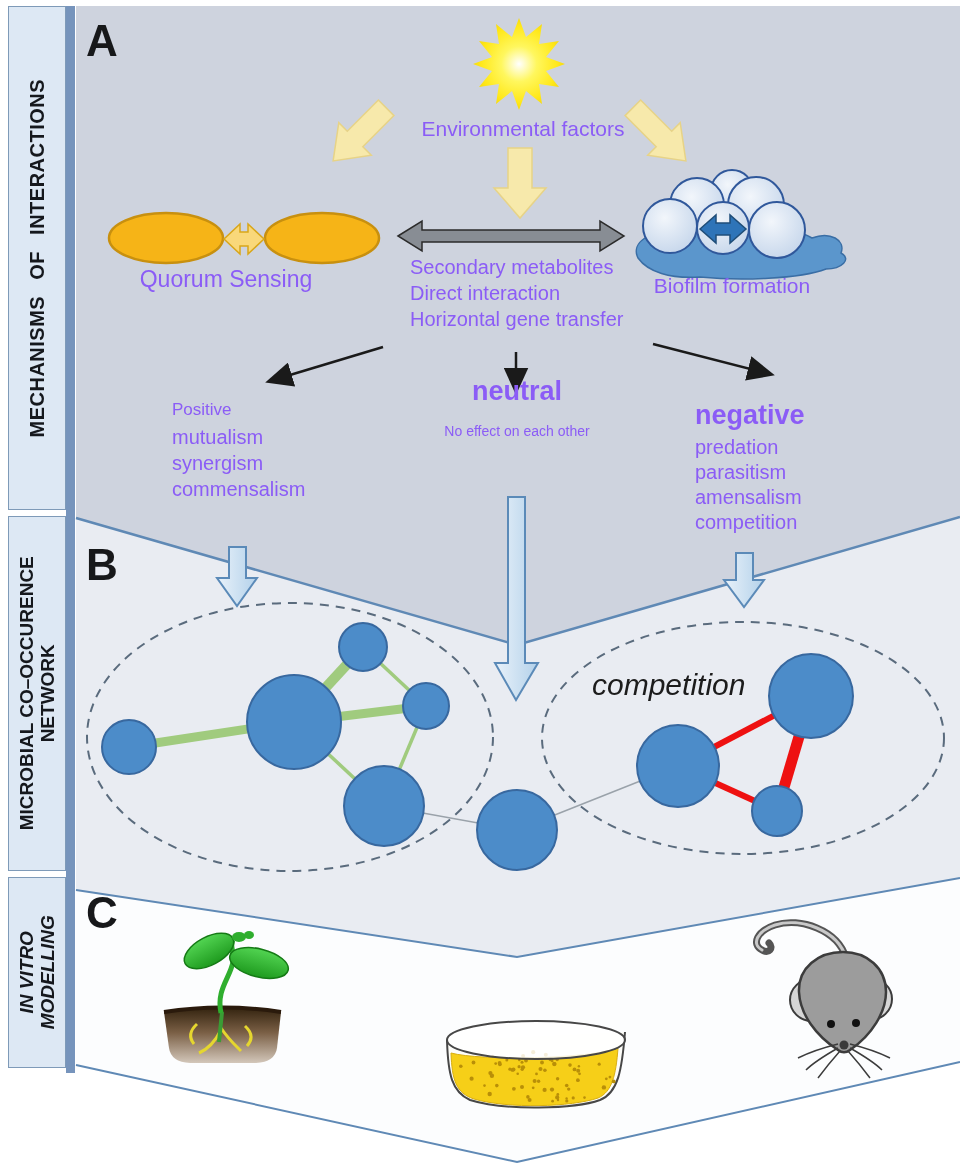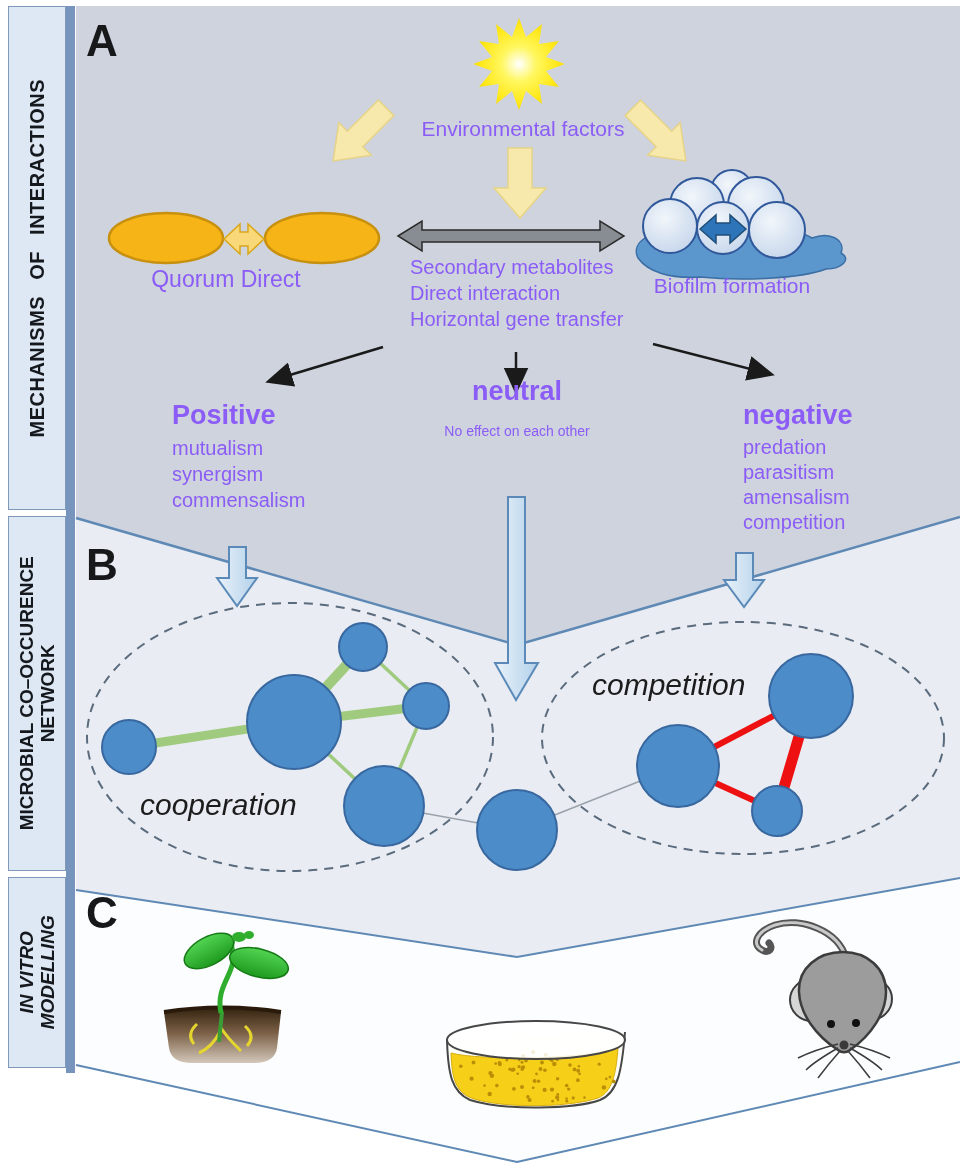--- a/index.html
+++ b/index.html
@@ -293,51 +293,50 @@
       <div class="vline">MODELLING</div>
     </div>
   </div>
 
   <div class="ov panel-letter" style="left:86px;top:16px;">A</div>
   <div class="ov panel-letter" style="left:86px;top:540px;">B</div>
   <div class="ov panel-letter" style="left:86px;top:888px;">C</div>
 
   <div class="ov center" style="left:413px;top:117px;width:220px;font-size:21px;">Environmental factors</div>
 
-  <div class="ov center" style="left:126px;top:266px;width:200px;font-size:23px;">Quorum Direct</div>
+  <div class="ov center" style="left:126px;top:266px;width:200px;font-size:23px;">Quorum Sensing</div>
 
   <div class="ov" style="left:410px;top:254px;font-size:20px;line-height:26px;">
     <div>Secondary metabolites</div>
     <div>Direct interaction</div>
     <div>Horizontal gene transfer</div>
   </div>
 
   <div class="ov center" style="left:632px;top:274px;width:200px;font-size:21px;">Biofilm formation</div>
 
   <div class="ov" style="left:172px;top:400px;">
-    <div style="font-size:27px;font-weight:bold;">Positive</div>
+    <div style="font-size:17px;font-weight:normal;">Positive</div>
     <div style="font-size:20px;line-height:26px;margin-top:4px;">
       <div>mutualism</div>
       <div>synergism</div>
       <div>commensalism</div>
     </div>
   </div>
 
   <div class="ov center" style="left:402px;top:376px;width:230px;">
     <div style="font-size:27px;font-weight:bold;">neutral</div>
     <div style="font-size:14px;margin-top:16px;">No effect on each other</div>
   </div>
 
-  <div class="ov" style="left:695px;top:400px;margin-left:48px;">
+  <div class="ov" style="left:695px;top:400px;">
     <div style="font-size:27px;font-weight:bold;">negative</div>
     <div style="font-size:20px;line-height:25px;margin-top:4px;">
       <div>predation</div>
       <div>parasitism</div>
       <div>amensalism</div>
       <div>competition</div>
     </div>
   </div>
 
-  <div class="ov it" style="left:140px;top:788px;font-size:30px;color:#1c1c1c;">cooperation</div>
 
   <div class="ov it" style="left:592px;top:668px;font-size:30px;color:#1c1c1c;">competition</div>
 
 </div>
 
 </body></html>

